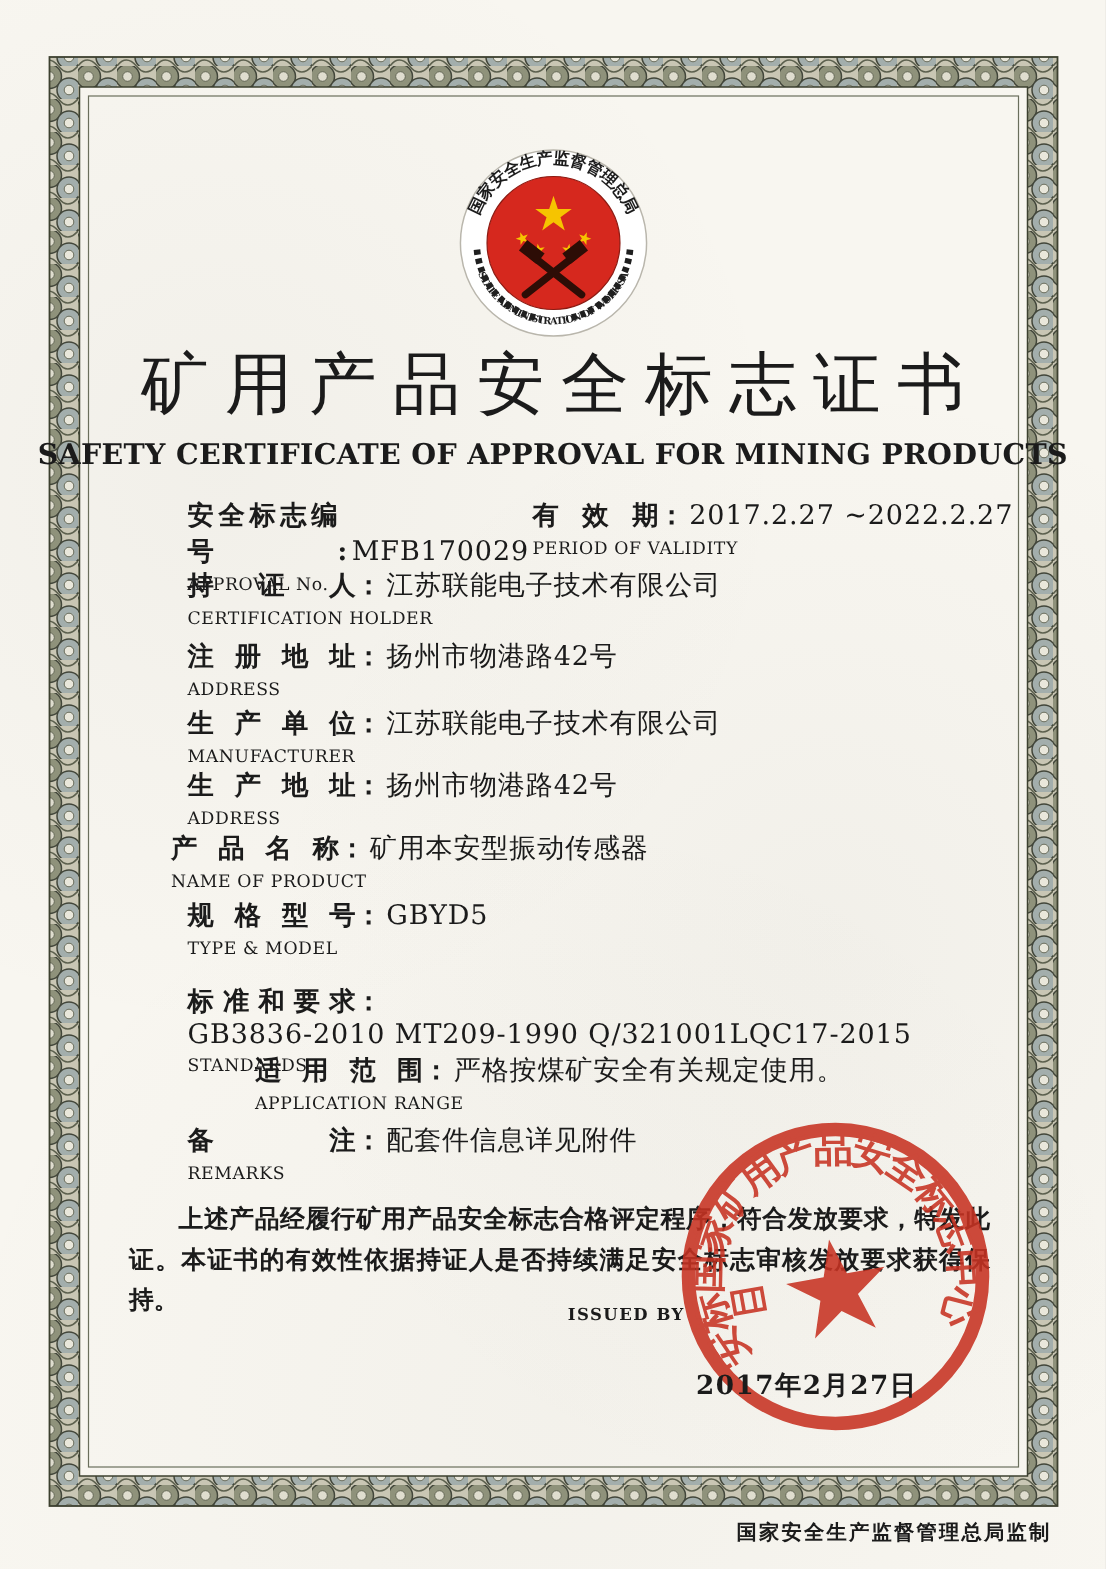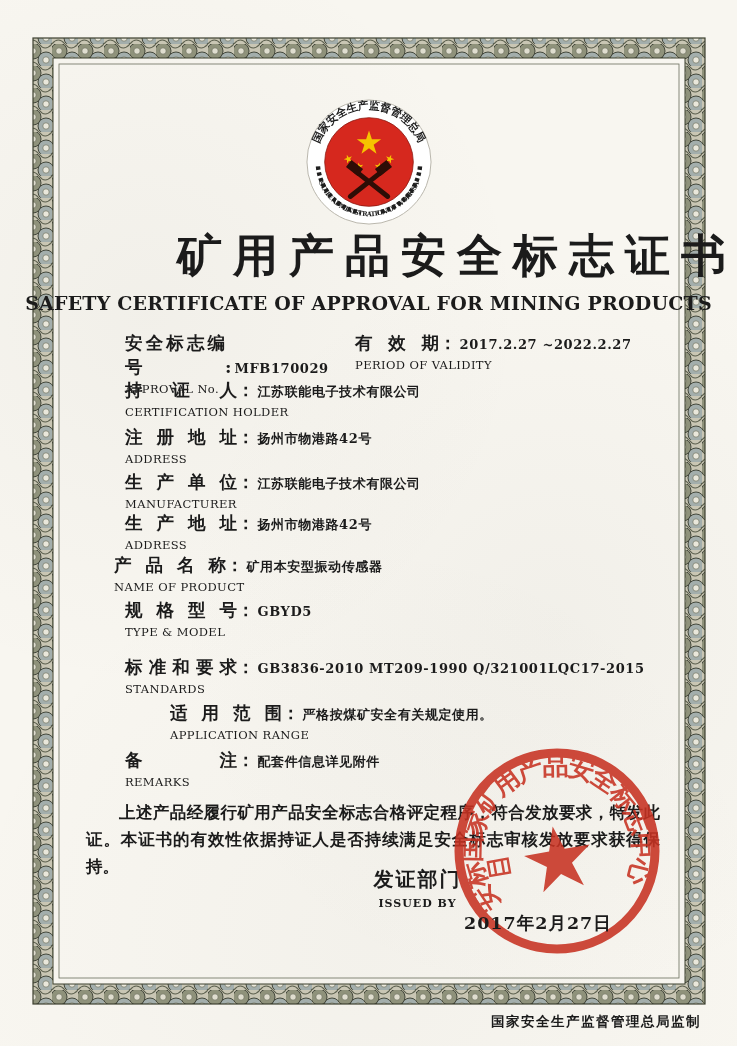--- a/index.html
+++ b/index.html
@@ -18,36 +18,36 @@
   .abs{position:absolute;}
   svg text{font-family:"DejaVu Serif","Liberation Serif",serif;}
 
   
   #frame{position:absolute;left:0;top:0;z-index:1;}
 
   
   #emblem{position:absolute;top:96px;left:50%;margin-left:-65px;z-index:2;}
 
   .title-zh{
-    top:226px;left:0;width:100%;text-align:right;z-index:2;
-    font-size:45px;font-weight:bold;letter-spacing:11px;text-indent:11px;
+    top:226px;left:0;width:100%;text-align:center;z-index:2;
+    font-size:45px;font-weight:normal;letter-spacing:11px;text-indent:11px;
   }
   .title-en{
     top:292px;left:0;width:100%;text-align:center;z-index:2;
     font-size:19px;font-weight:bold;letter-spacing:0.2px;
   }
 
   .field{z-index:2;}
   .zl{display:inline-block;text-align:justify;text-align-last:justify;
       font-weight:bold;font-size:17.5px;vertical-align:baseline;}
   .w112{width:112px;}
   .w100{width:100px;}
   .w84{width:84px;}
   .co{font-weight:bold;font-size:17.5px;margin-right:3px;}
-  .val{font-weight:bold;font-size:13px;letter-spacing:0.6px;white-space:nowrap;}
+  .val{font-weight:normal;font-size:18px;letter-spacing:0.6px;white-space:nowrap;}
   .en{font-size:11.5px;letter-spacing:0.4px;margin-top:3px;}
 
   .statement{
     top:799px;left:86px;width:574px;z-index:2;
     font-size:16.5px;line-height:27px;font-weight:600;text-indent:2em;text-align:justify;
   }
   .issuedby{top:866px;left:330px;width:175px;text-align:center;z-index:2;}
   .issuedby .zh{font-size:20px;font-weight:bold;letter-spacing:2px;}
   .issuedby .en{font-size:13.5px;font-weight:bold;margin-top:4px;letter-spacing:1px;}
   .date{top:911px;left:464px;z-index:4;font-size:17.5px;font-weight:bold;letter-spacing:1px;}
@@ -154,21 +154,20 @@
     <div class="en">APPLICATION RANGE</div>
   </div>
   <div class="abs field" style="top:748px;left:125px;">
     <span class="zl w112">备 注</span><span class="co">：</span><span class="val">配套件信息详见附件</span>
     <div class="en">REMARKS</div>
   </div>
 
   <div class="abs statement">上述产品经履行矿用产品安全标志合格评定程序，符合发放要求，特发此证。本证书的有效性依据持证人是否持续满足安全标志审核发放要求获得保持。</div>
 
   <div class="abs issuedby">
-    <div class="zh">发证部门</div>
     <div class="en" style="font-size:11px;">ISSUED BY</div>
   </div>
 
   <svg id="stamp" width="214" height="214" viewBox="-107 -107 214 214">
     <circle cx="0" cy="0" r="98" fill="none" stroke="#c73222" stroke-width="9"></circle>
     <path id="stampArc" d="M -63.1 44.2 A 77 77 0 1 1 63.1 44.2" fill="none"></path>
     <text font-size="26" font-weight="bold" fill="#c73222">
       <textPath href="#stampArc" startOffset="2" textLength="332">安标国家矿用产品安全标志中心</textPath>
     </text>
     <path transform="translate(0,10) scale(35)" fill="#c73222" d="M0 -1L.225 -.309L.951 -.309L.363 .118L.588 .809L0 .382L-.588 .809L-.363 .118L-.951 -.309L-.225 -.309Z"></path>

